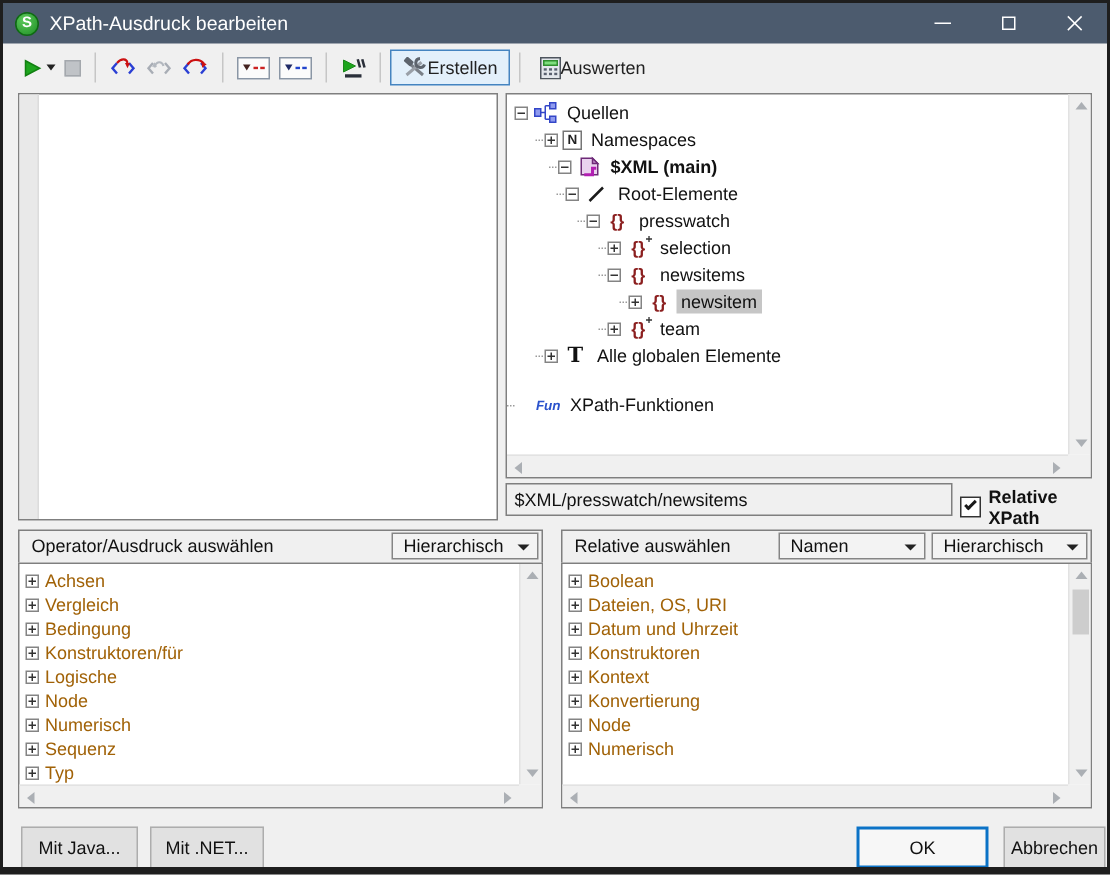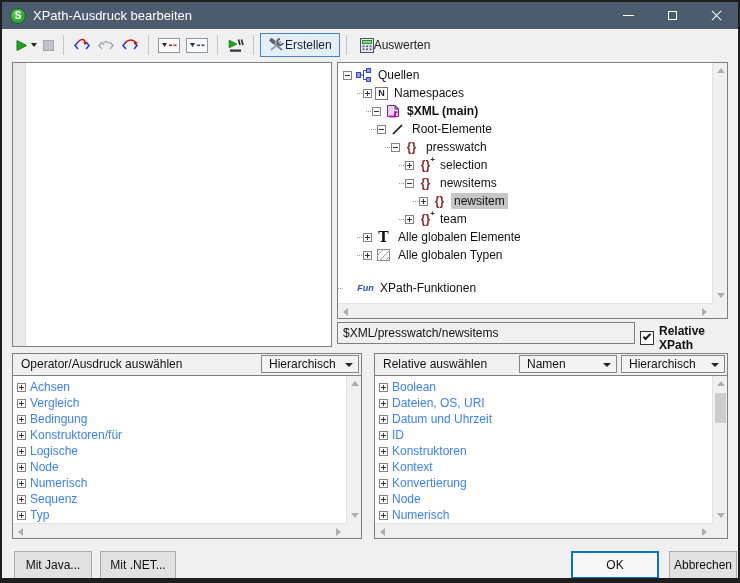--- a/index.html
+++ b/index.html
@@ -104,21 +104,21 @@
   .phead{ position:absolute; height:33px; background:#f0f0f0; border:1px solid #7f7f7f; font-size:12px; color:#111; }
   .phead .ptitle{ position:absolute; left:8px; top:3px; }
   .dd{ position:absolute; top:1px; height:18px; background:#f3f3f3; border:1px solid #858585; font-size:12px; color:#111; padding:1px 18px 0 7px; }
   .dd::after{ content:""; position:absolute; right:5px; top:7px; width:0; height:0; border-left:4px solid transparent; border-right:4px solid transparent; border-top:4px solid #222; }
 
   .phead-op{ left:10px; top:351px; width:350px; }
   .list-op{ left:10px; top:373px; width:350px; height:164px; }
   .phead-fn{ left:372px; top:351px; width:354px; }
   .list-fn{ left:372px; top:373px; width:354px; height:164px; }
   .list-rows{ position:absolute; left:0; top:0; right:15px; bottom:15px; overflow:hidden; padding-top:3px; }
-  .lrow{ display:flex; align-items:center; height:16px; font-size:12px; color:#3b82f6; padding-left:4px; white-space:nowrap; }
+  .lrow{ display:flex; align-items:center; height:16px; font-size:12px; color:#a16207; padding-left:4px; white-space:nowrap; }
   .lrow .expand{ margin-right:4px; }
 
   
   .btn{
     position:absolute; top:549px; height:28px; background:#e1e1e1; border:1px solid #adadad;
     font-size:12px; color:#111; display:flex; align-items:center; justify-content:center;
   }
   .btn-java{ left:12px; width:78px; }
   .btn-dotnet{ left:98px; width:76px; }
   .btn-ok{ left:569px; width:88px; background:#f7f7f7; border:2px solid #0b72c6; }
@@ -314,31 +314,20 @@
           <span class="expand plus"></span>
           <span class="ticon ticon-element-plus">{}<sup>+</sup></span>
           <span class="tlabel">team</span>
         </div>
         <div class="trow" style="padding-left: 19px;">
           <span class="stub"></span>
           <span class="expand plus"></span>
           <span class="ticon ticon-text">T</span>
           <span class="tlabel">Alle globalen Elemente</span>
         </div>
-        <div class="trow" style="padding-left: 19px;">
-          <span class="stub"></span>
-          <span class="expand plus"></span>
-          <span class="ticon ticon-hatch">
-            <svg width="13" height="12">
-              <rect x="0.5" y="0.5" width="12" height="11" fill="#fff" stroke="#8a8a8a"></rect>
-              <path d="M-2 9 L9 -2 M1 13 L13 1 M5 15 L16 4" stroke="#9aa2aa"></path>
-            </svg>
-          </span>
-          <span class="tlabel">Alle globalen Typen</span>
-        </div>
         <div class="trow" style=" margin-top: 15px;">
           <span class="stub"></span>
           <span class="expand-spacer"></span>
           <span class="ticon ticon-fun">Fun</span>
           <span class="tlabel">XPath-Funktionen</span>
         </div>
       </div>
     <div class="vscroll">
       <span class="arr arr-up"></span>
       <span class="arr arr-dn"></span>
@@ -426,24 +415,20 @@
         <div class="lrow">
           <span class="expand plus"></span>
           <span>Dateien, OS, URI</span>
         </div>
         <div class="lrow">
           <span class="expand plus"></span>
           <span>Datum und Uhrzeit</span>
         </div>
         <div class="lrow">
           <span class="expand plus"></span>
-          <span>ID</span>
-        </div>
-        <div class="lrow">
-          <span class="expand plus"></span>
           <span>Konstruktoren</span>
         </div>
         <div class="lrow">
           <span class="expand plus"></span>
           <span>Kontext</span>
         </div>
         <div class="lrow">
           <span class="expand plus"></span>
           <span>Konvertierung</span>
         </div>

